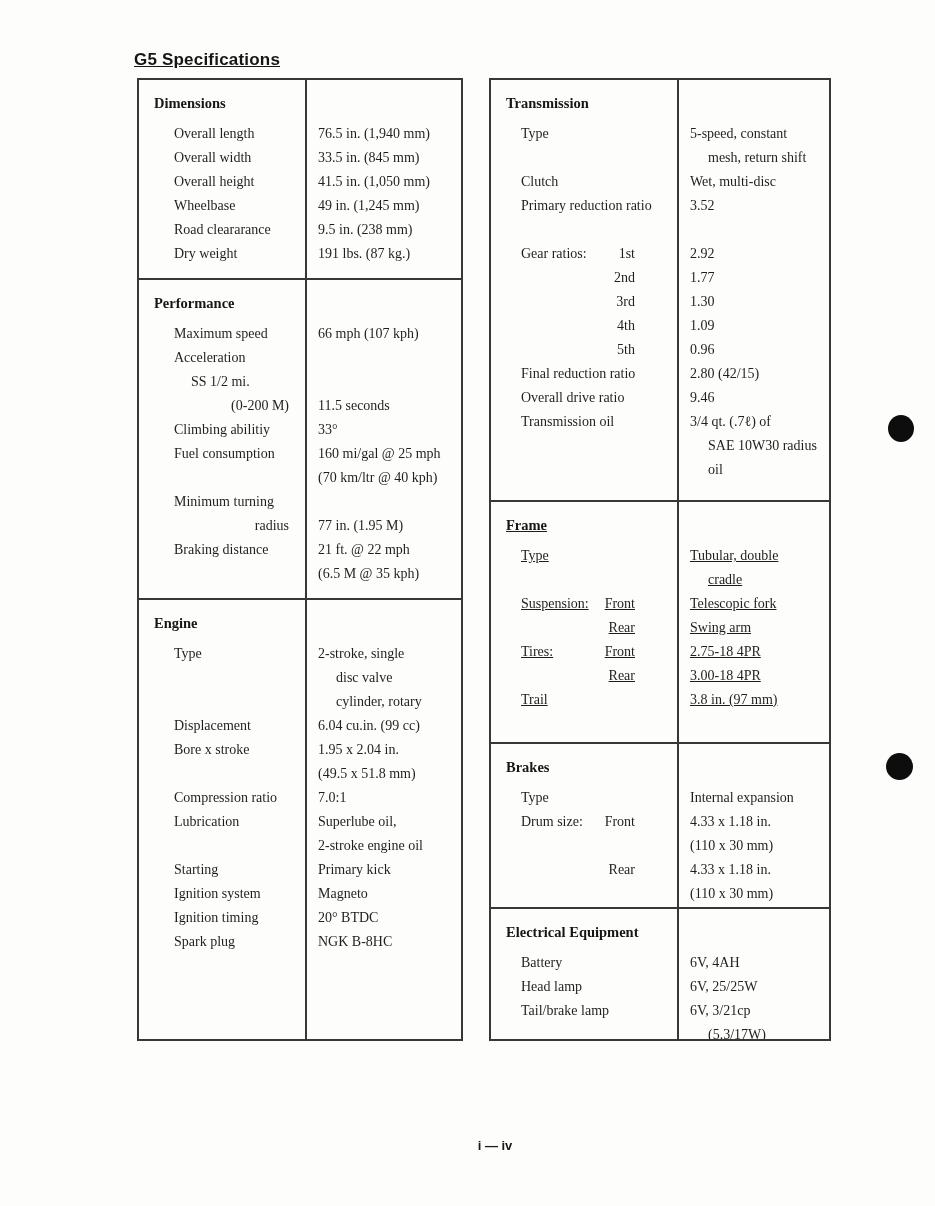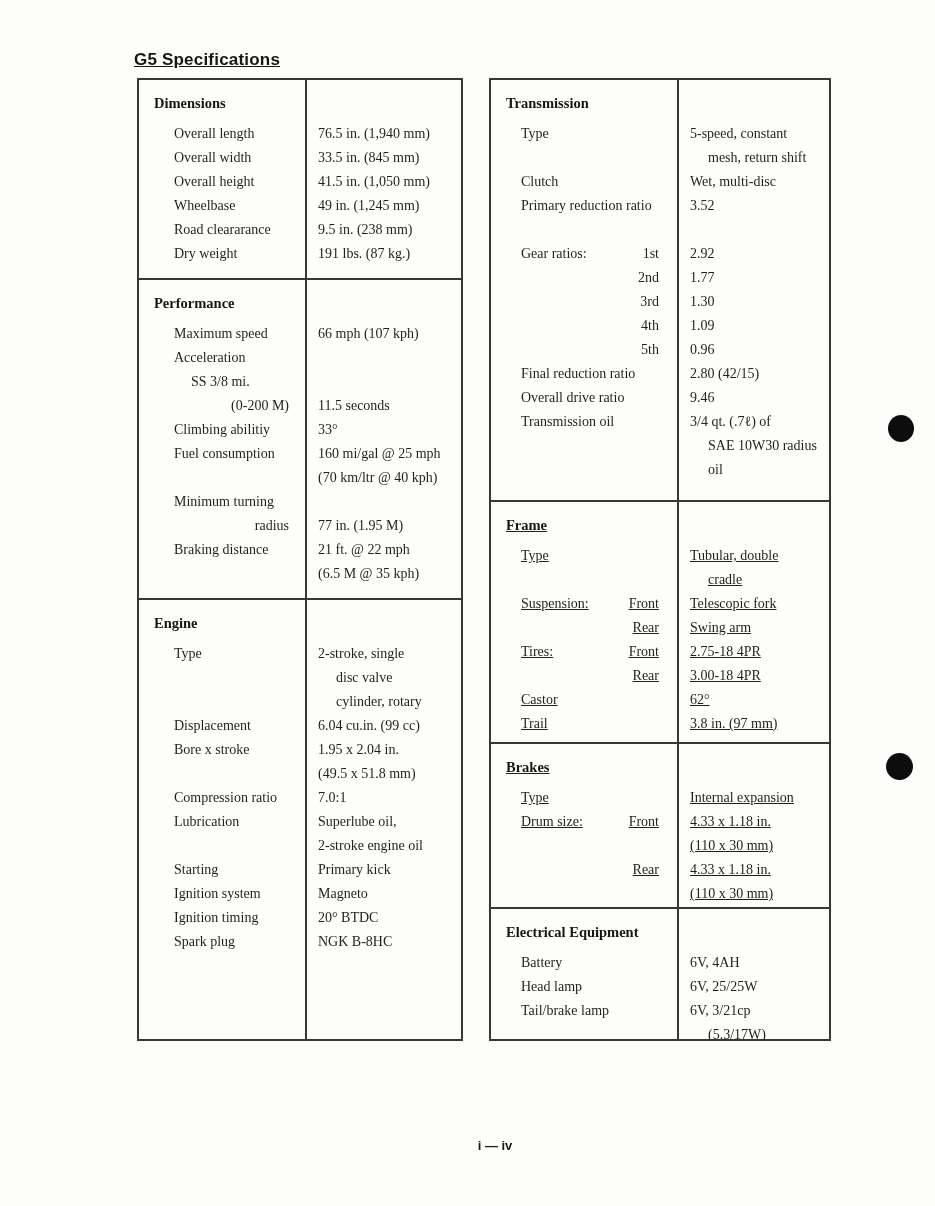--- a/index.html
+++ b/index.html
@@ -33,34 +33,34 @@
   }
   #left-table .vline{left:166px;}
   #right-table .vline{left:186px;}
   .section{box-sizing:border-box;border-top:2px solid #3a3733;overflow:hidden;}
   .section.sec0{border-top:none;}
   #left-table .sec0{height:198px;}
   #left-table .sec1{height:320px;}
   #left-table .sec2{flex:1;}
   #right-table .sec0{height:420px;}
   #right-table .sec1{height:242px;text-decoration:underline;}
-  #right-table .sec2{height:165px;text-decoration:underline;}
+  #right-table .sec2{height:165px;}
   #right-table .sec3{flex:1;}
   .hdr{
     box-sizing:border-box;height:42px;
     padding:15px 0 0 15px;
     font-weight:700;font-size:14.5px;color:#181613;
     white-space:nowrap;
   }
   .row{display:flex;height:24px;line-height:24px;font-size:14px;white-space:nowrap;}
   .lab-cell{width:var(--labw);box-sizing:border-box;display:flex;flex:none;}
   .lab{padding-left:var(--ind);}
   .lab.ind2{padding-left:52px;}
   .lab.alignr{padding-left:0;margin-left:auto;padding-right:16px;}
-  .sub{margin-left:auto;padding-right:18px;}
+  .sub{margin-left:auto;padding-right:42px;}
   .val-cell{flex:1;padding-left:13px;box-sizing:border-box;}
   .val-cell.vind1{padding-left:31px;}
   .footer{
     position:absolute;left:140px;top:1138px;width:710px;
     text-align:center;
     font-family:"Liberation Sans","DejaVu Sans",sans-serif;
     font-weight:700;font-size:13px;color:#1c1a18;
   }
   .dot{position:absolute;background:#0d0d0d;border-radius:50%;}
   #dot-top{left:888px;top:415px;width:26px;height:27px;}
@@ -122,21 +122,21 @@
           <div class="val-cell">66 mph (107 kph)</div>
         </div>
         <div class="row">
           <div class="lab-cell">
             <span class="lab">Acceleration</span>
           </div>
           <div class="val-cell"></div>
         </div>
         <div class="row">
           <div class="lab-cell">
-            <span class="lab ind2">SS 3/8 mi.</span>
+            <span class="lab ind2">SS 1/2 mi.</span>
           </div>
           <div class="val-cell"></div>
         </div>
         <div class="row">
           <div class="lab-cell">
             <span class="lab alignr">(0-200 M)</span>
           </div>
           <div class="val-cell">11.5 seconds</div>
         </div>
         <div class="row">
@@ -371,26 +371,20 @@
           <div class="val-cell">2.75-18 4PR</div>
         </div>
         <div class="row">
           <div class="lab-cell">
             <span class="sub">Rear</span>
           </div>
           <div class="val-cell">3.00-18 4PR</div>
         </div>
         <div class="row">
           <div class="lab-cell">
-            <span class="lab">Castor</span>
-          </div>
-          <div class="val-cell">62°</div>
-        </div>
-        <div class="row">
-          <div class="lab-cell">
             <span class="lab">Trail</span>
           </div>
           <div class="val-cell">3.8 in. (97 mm)</div>
         </div>
       </div>
       <div class="section sec2">
         <div class="hdr">Brakes</div>
         <div class="row">
           <div class="lab-cell">
             <span class="lab">Type</span>

